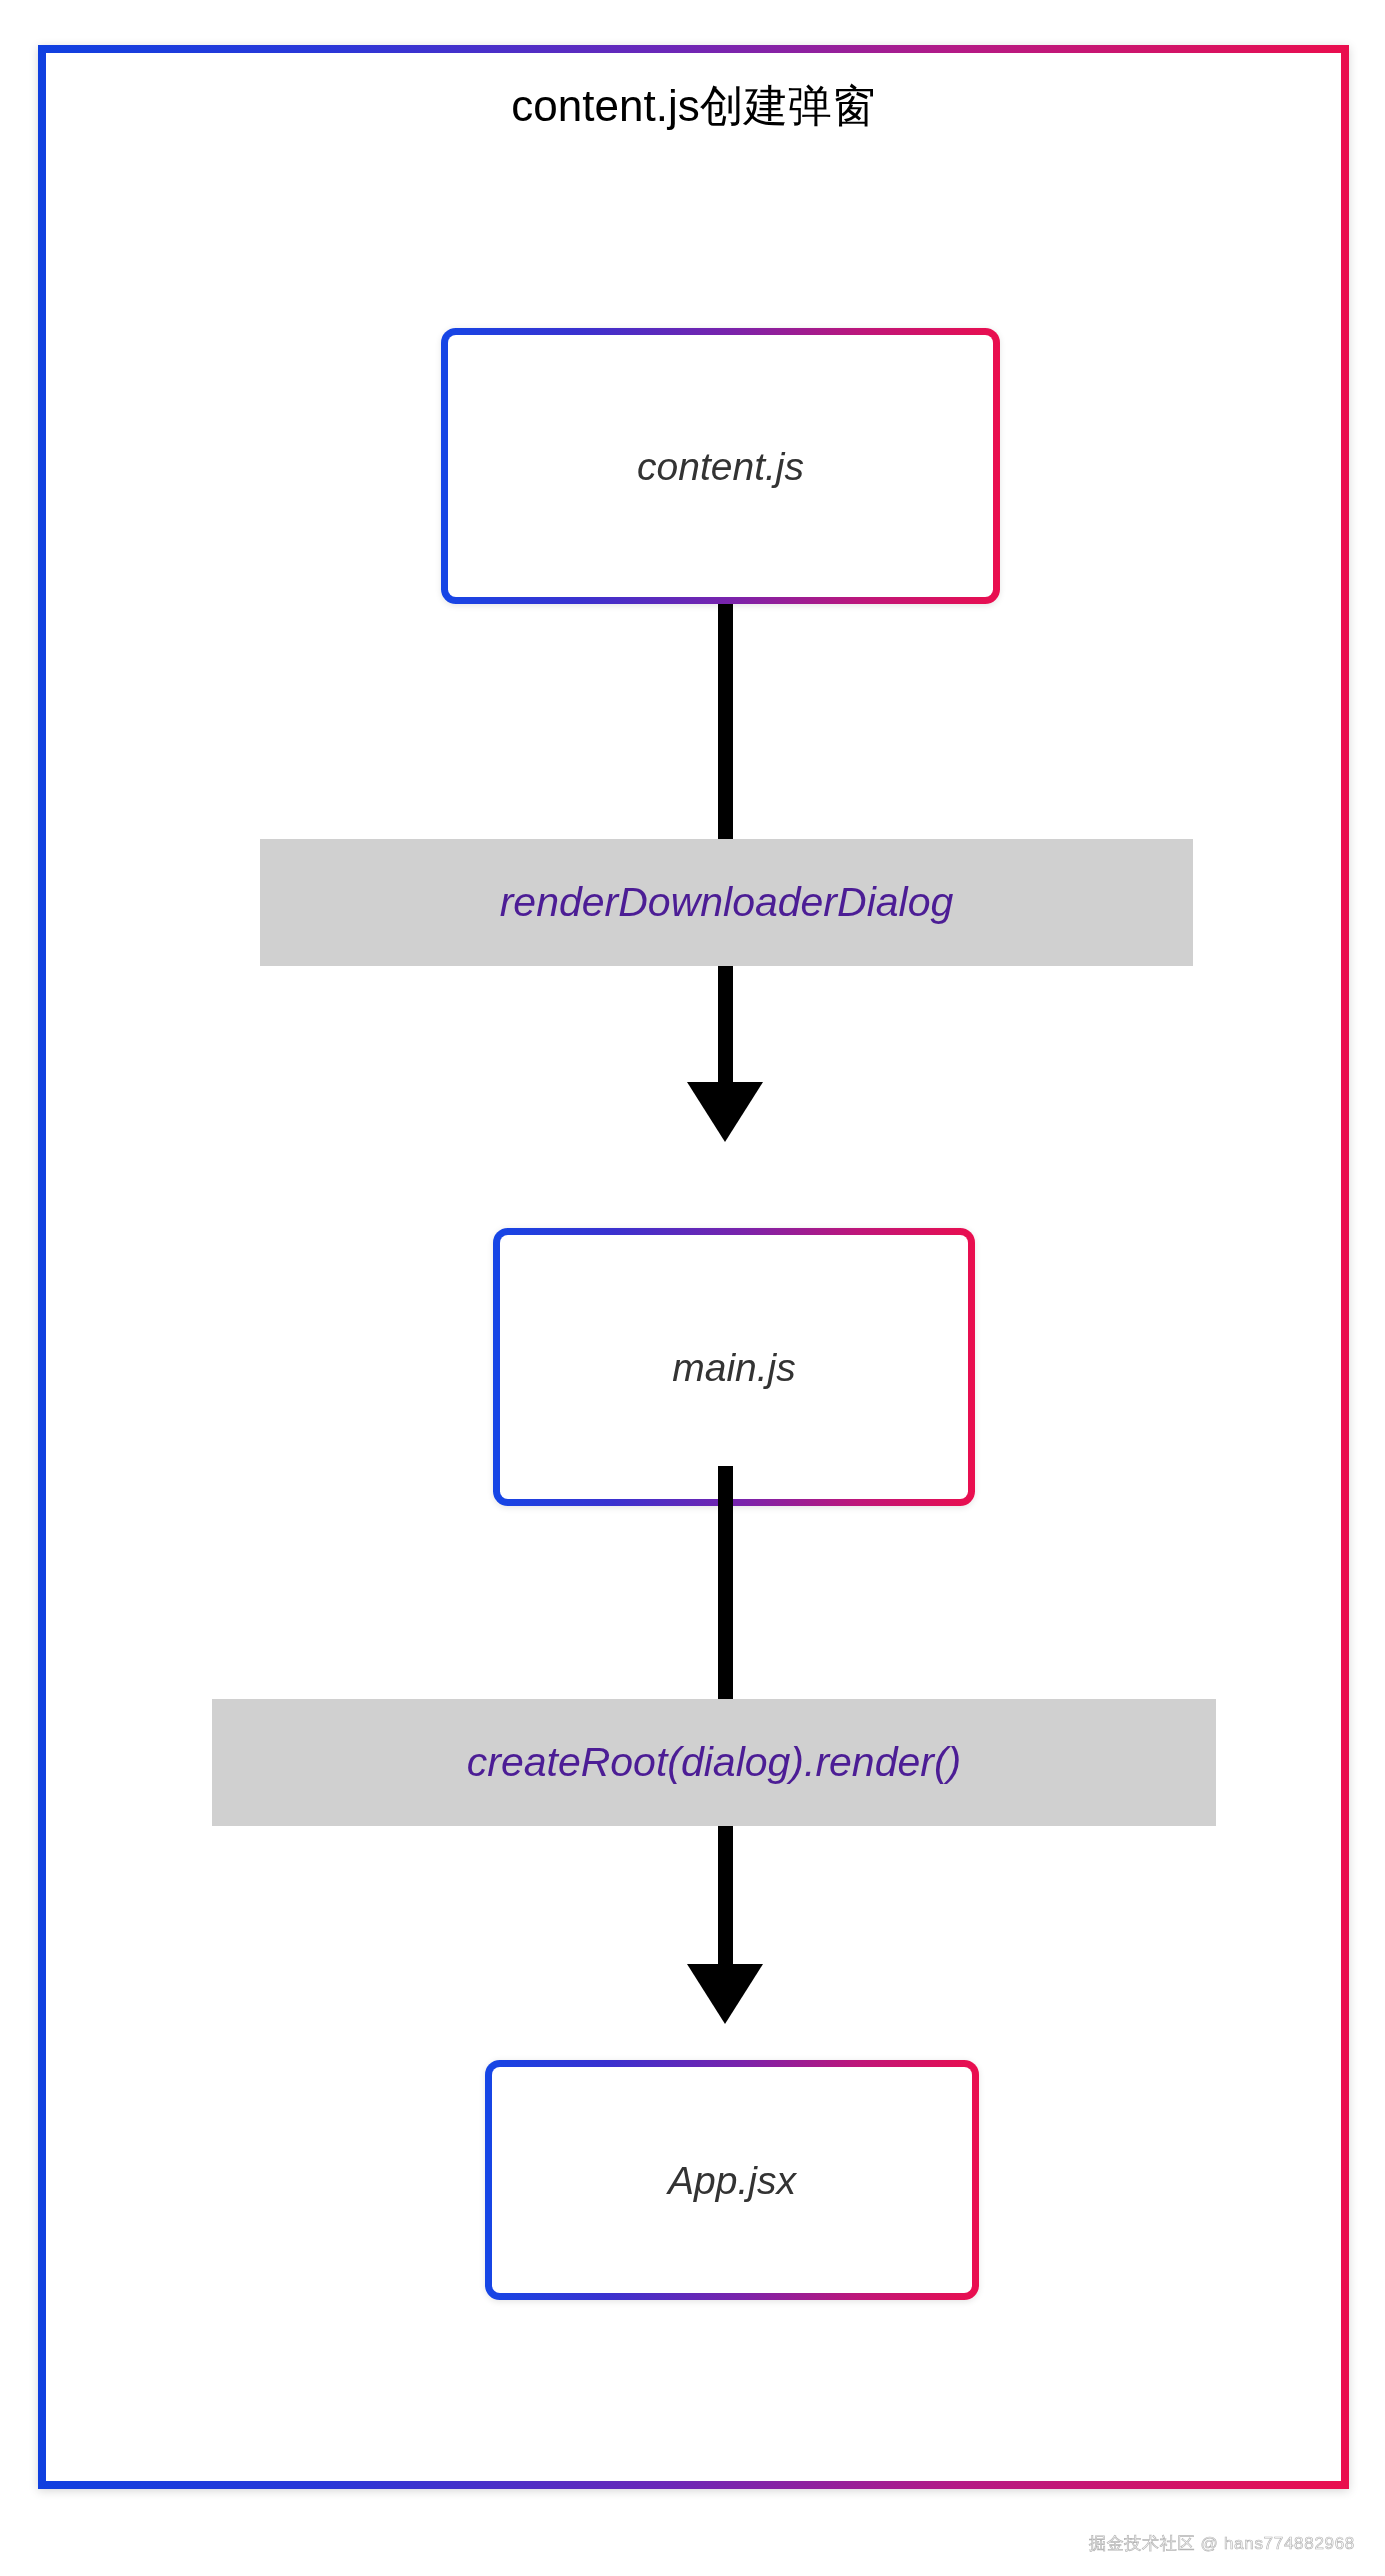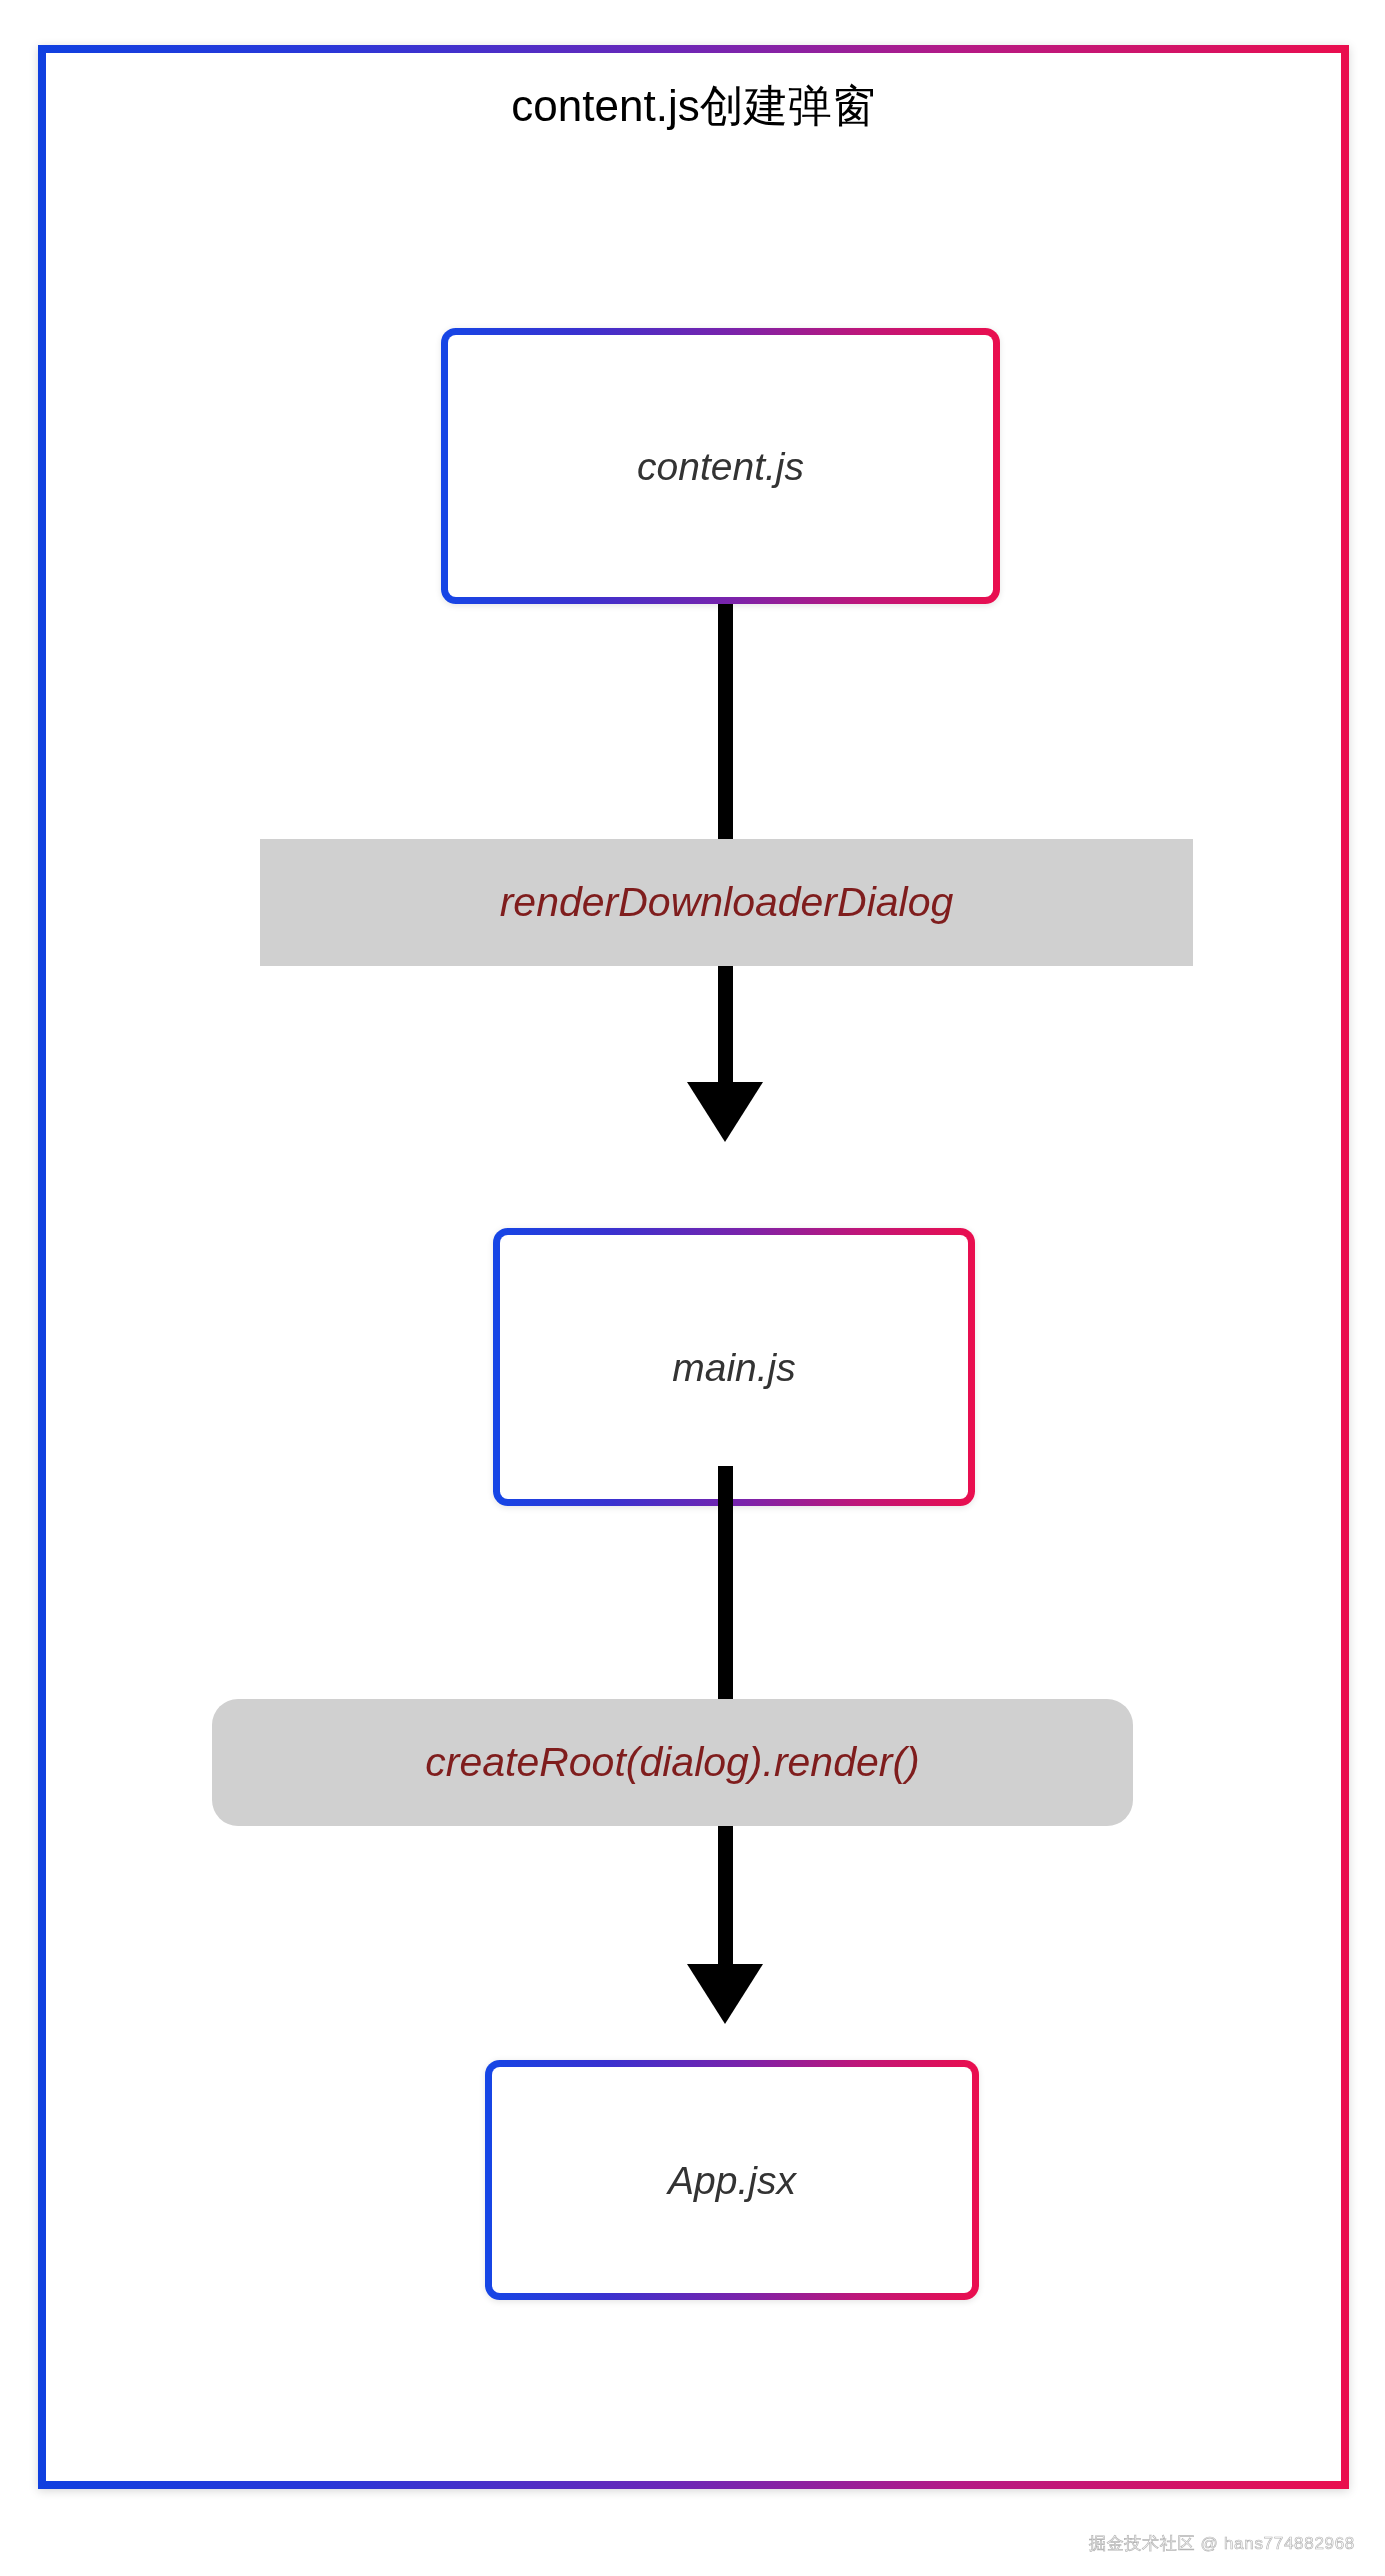--- a/index.html
+++ b/index.html
@@ -141,36 +141,35 @@
     box-sizing: border-box;
     background: #d0d0d0;
     display: flex;
     align-items: center;
     justify-content: center;
     height: 127px;
   }
 
   .edge-label-text {
     font-size: 41px;
-    color: #7f1d1d;
+    color: #4c1d95;
     white-space: nowrap;
     line-height: 1;
   }
 
   #edge-label-1 {
     left: 214px;
     top: 786px;
     width: 933px;
   }
 
   #edge-label-2 {
     left: 166px;
     top: 1646px;
-    width: 921px;
-    border-radius: 26px;
+    width: 1004px;
   }
 
   
   #watermark {
     position: absolute;
     right: 31px;
     bottom: 21.5px;
     font-size: 17px;
     color: rgba(255,255,255,0.0);
     white-space: nowrap;

